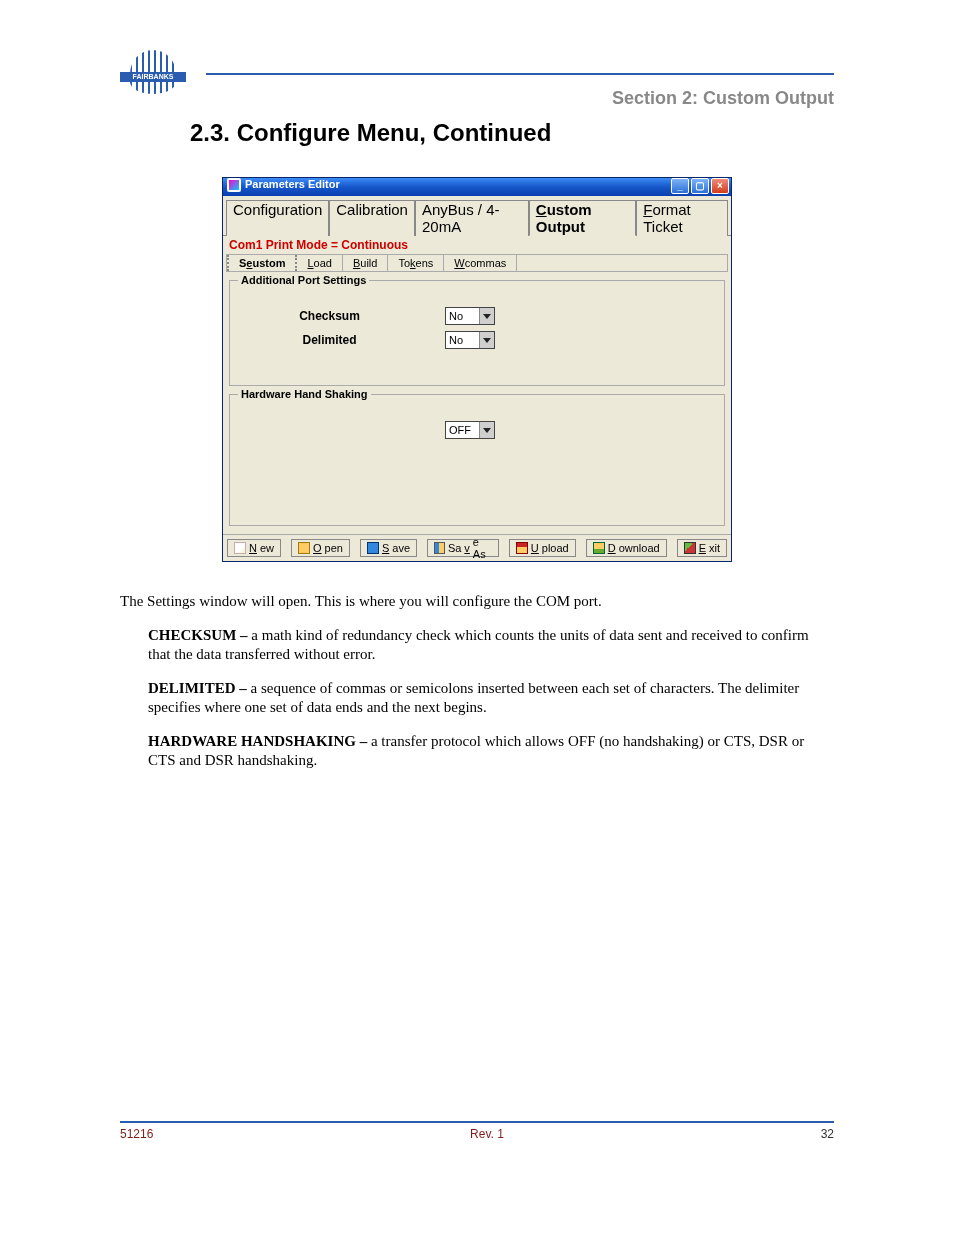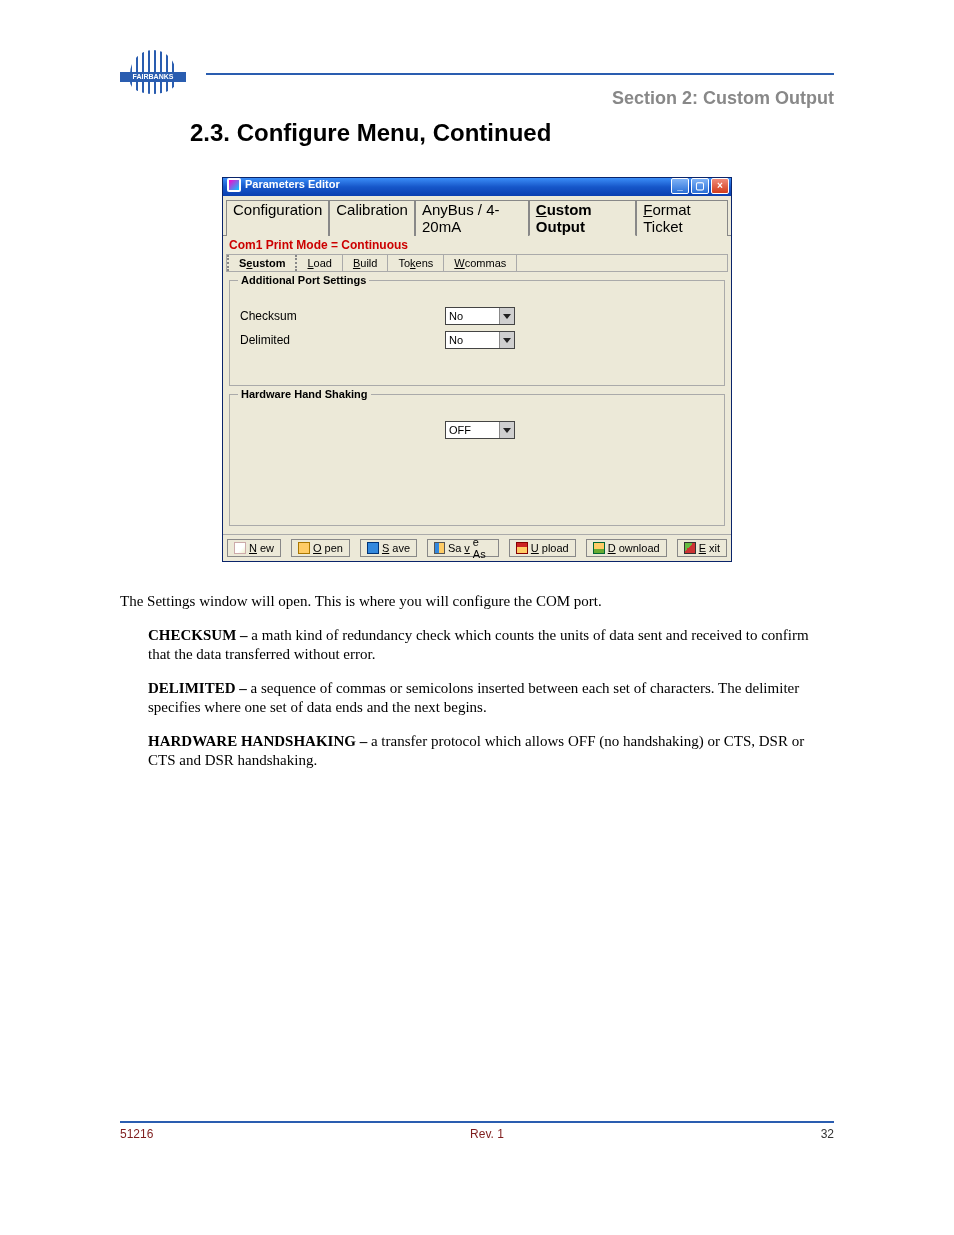--- a/index.html
+++ b/index.html
@@ -193,26 +193,27 @@
     font-size: 11px;
   }
   .field-row {
     display: flex;
     align-items: center;
     justify-content: flex-start;
     margin: 6px 0;
   }
   .field-label {
     width: 205px;
-    text-align: left;
+    text-align: center;
     padding-right: 26px;
     font-size: 12px;
+    font-weight: bold;
   }
   .combo {
-    width: 70px;
+    width: 50px;
     height: 18px;
     border: 1px solid #444;
     background: #fff;
     display: flex;
     align-items: center;
     font-size: 11px;
   }
   .combo-text { flex: 1; padding: 0 3px; }
   .combo-btn {
     width: 15px; height: 100%;

